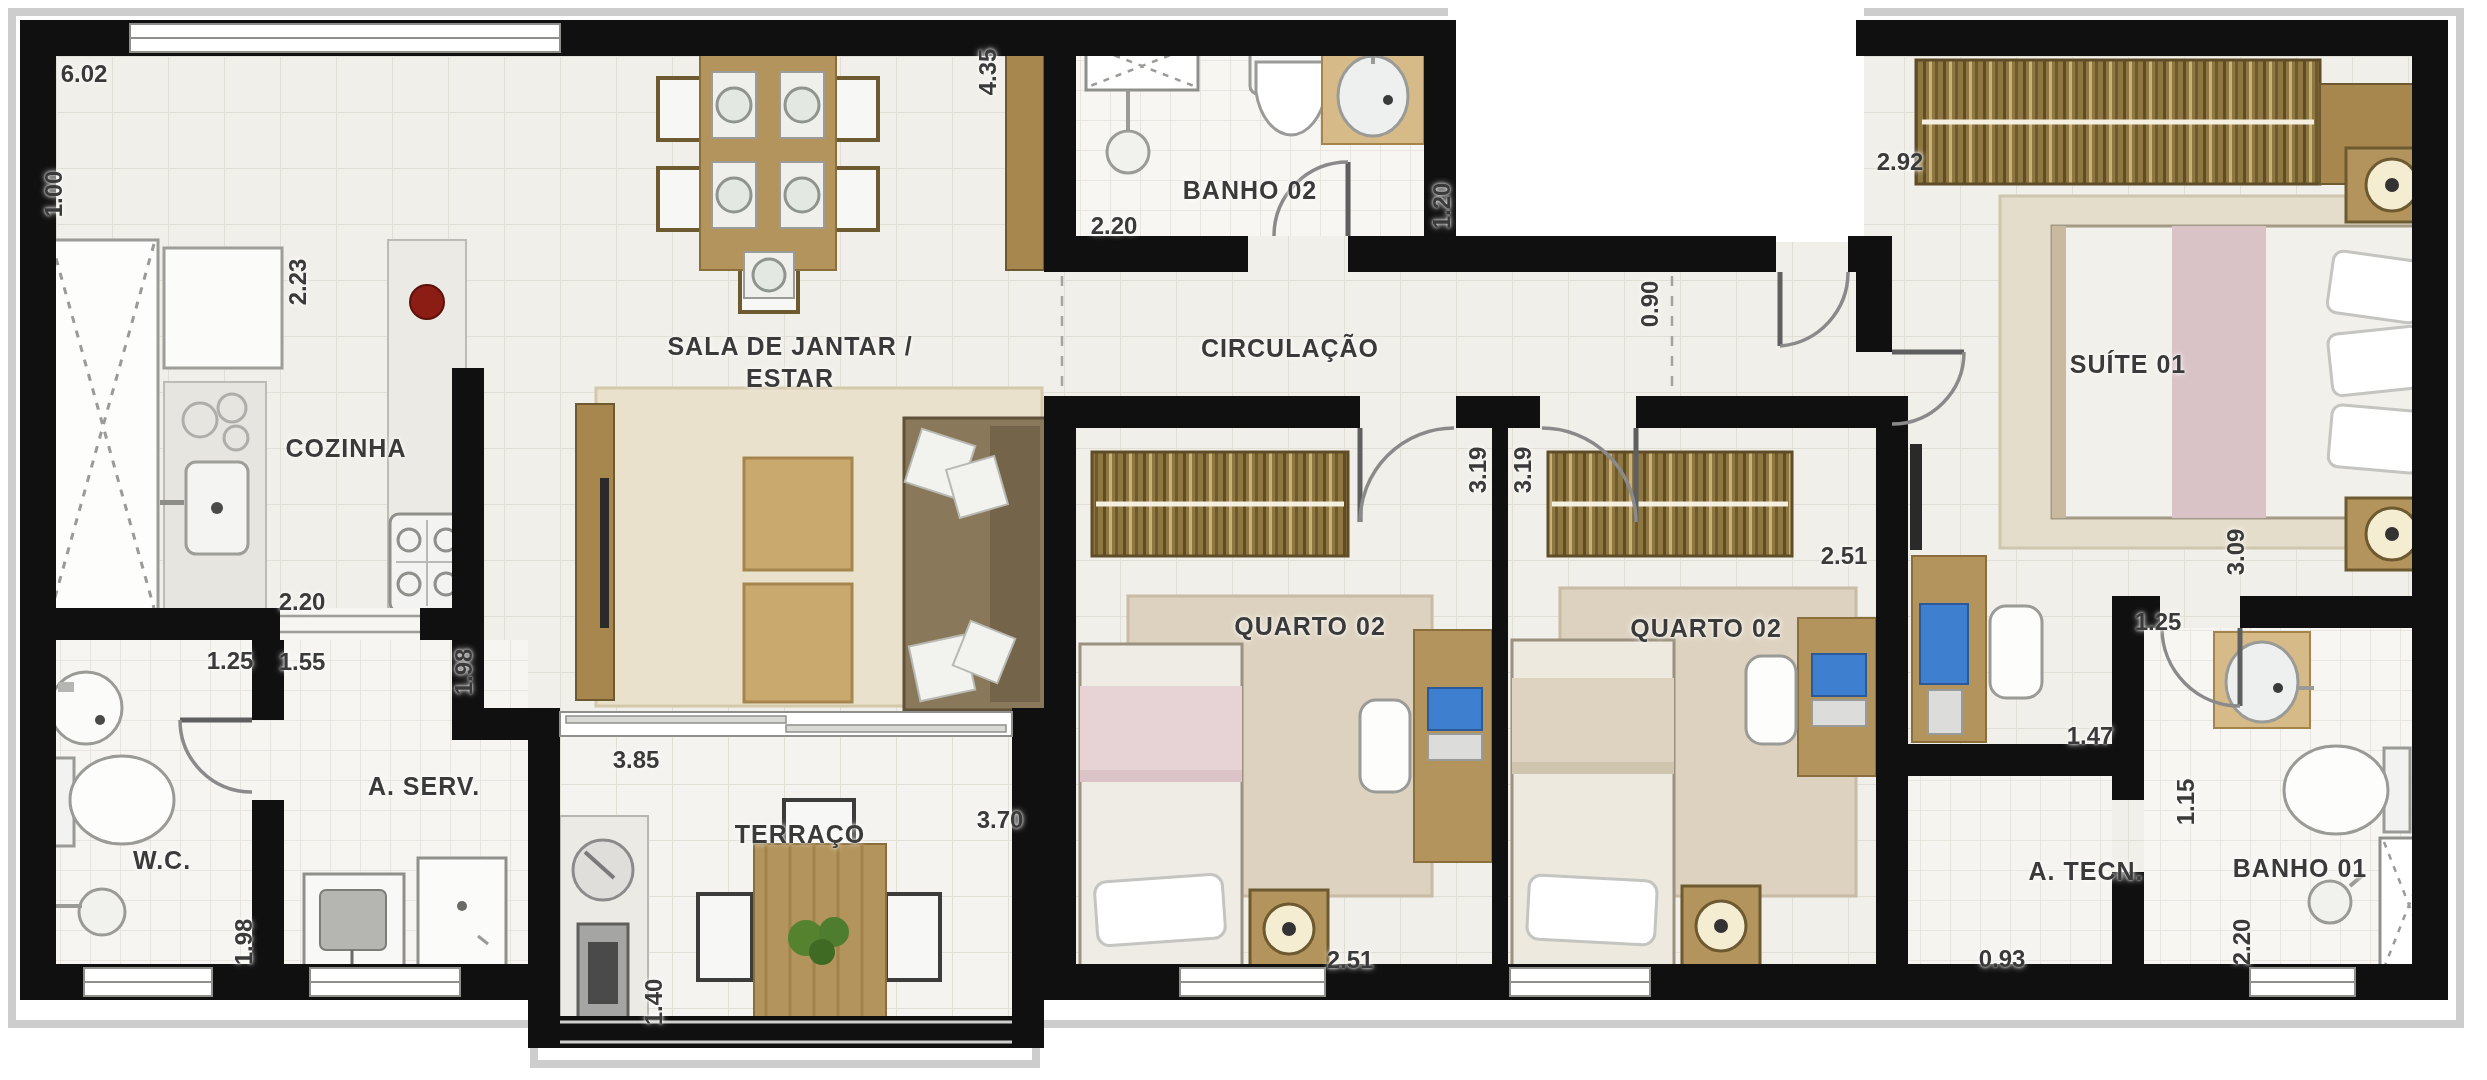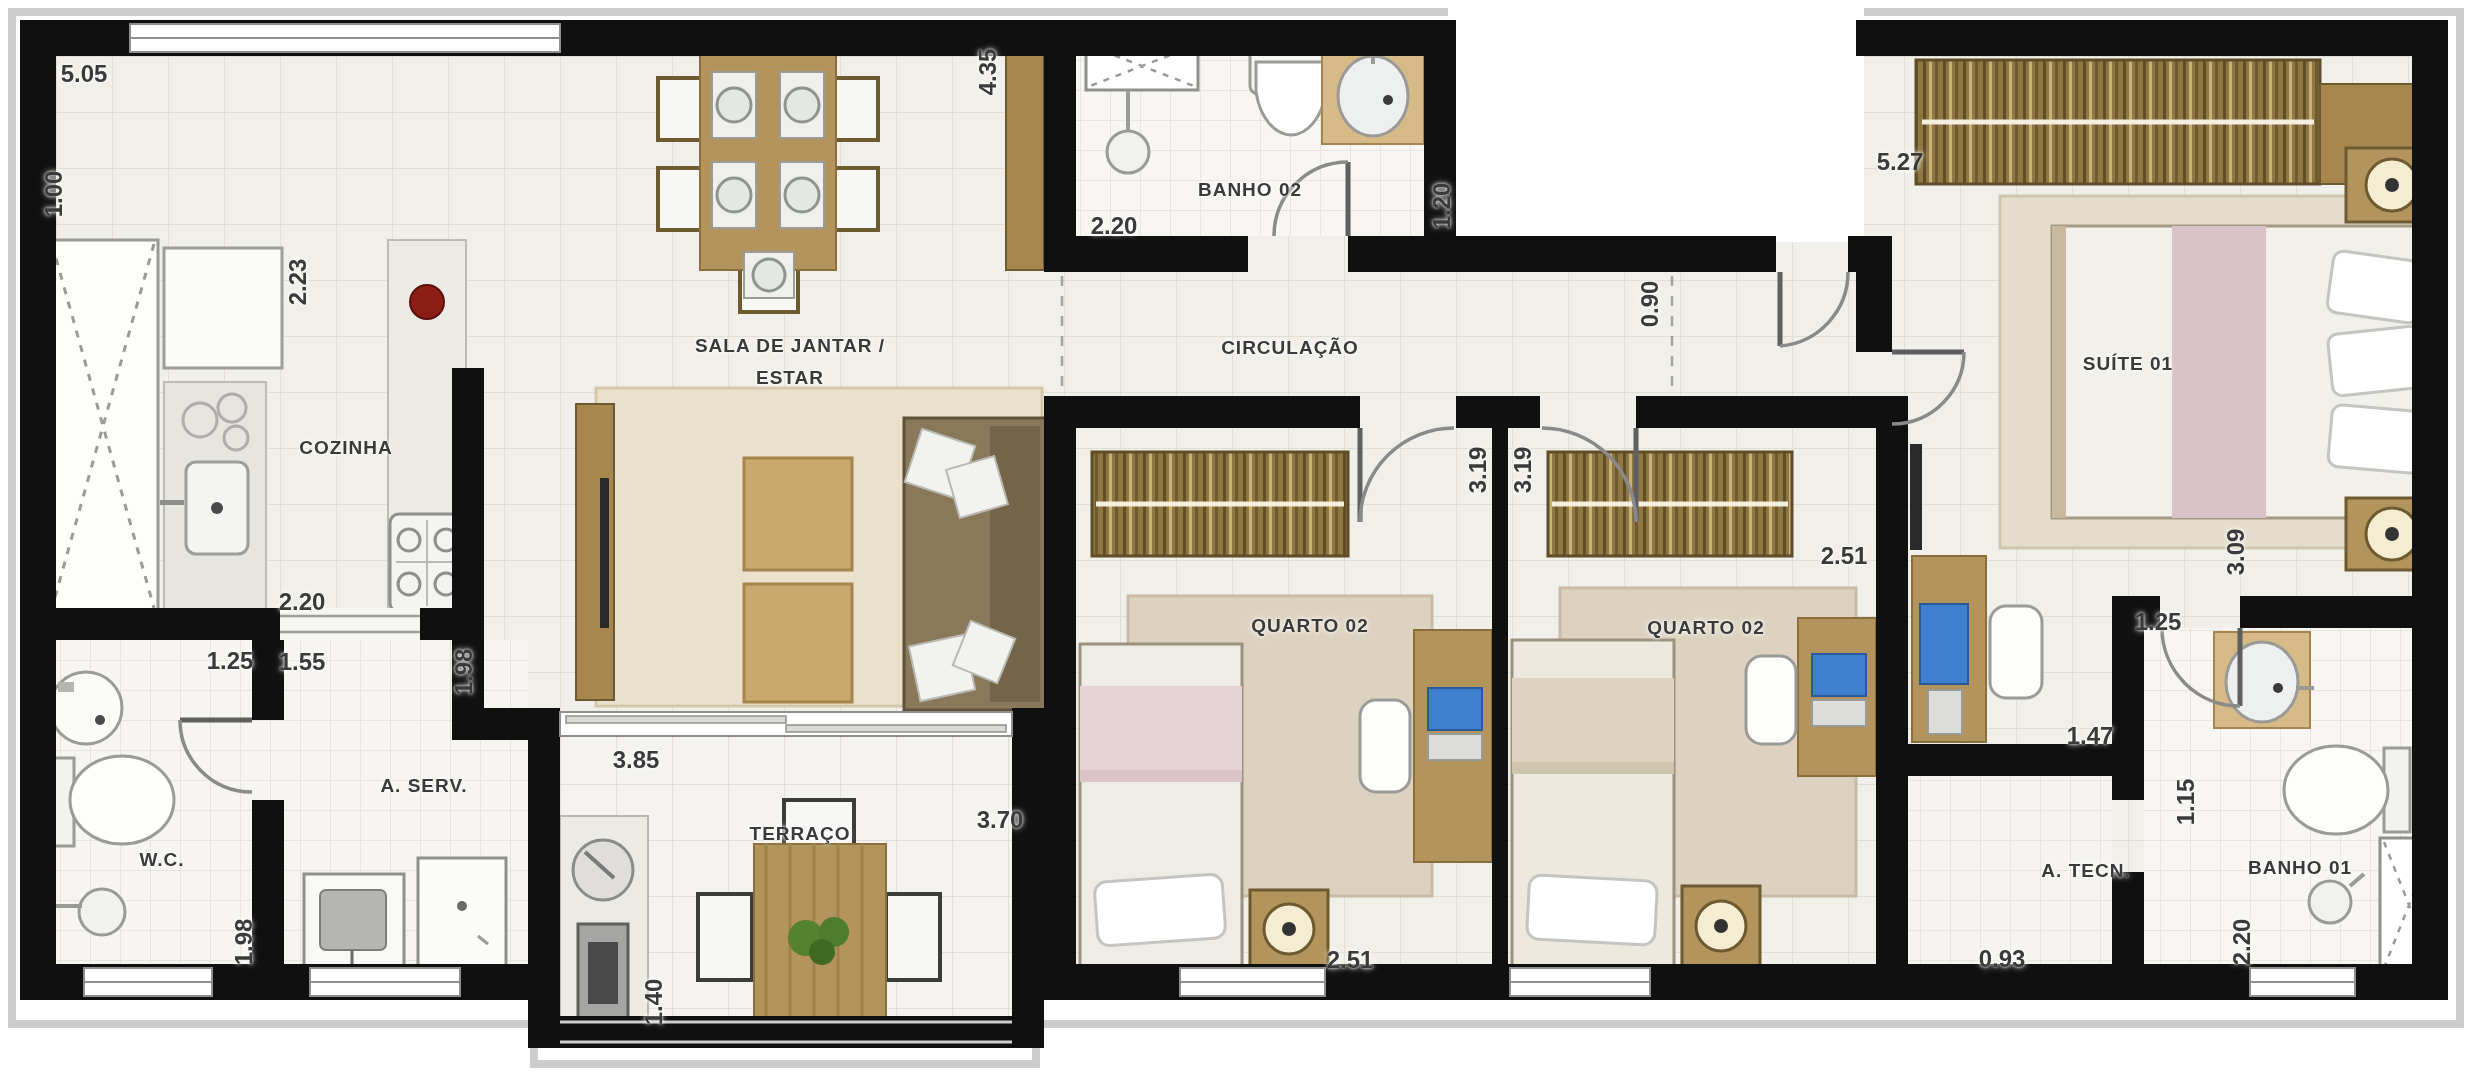--- a/index.html
+++ b/index.html
@@ -3,21 +3,21 @@
 <meta charset="utf-8">
 <style>
   html,body{margin:0;padding:0;background:#ffffff;}
   #stage{position:relative;width:2487px;height:1080px;background:#ffffff;overflow:hidden;
          font-family:"Liberation Sans",sans-serif;}
   #plan-svg{position:absolute;left:0;top:0;}
   #labels{position:absolute;left:0;top:0;width:100%;height:100%;pointer-events:none;}
   .lbl{position:absolute;transform:translate(-50%,-50%);white-space:nowrap;color:#3a3a3a;
        font-weight:700;text-align:center;
        text-shadow:0 0 3px rgba(255,255,255,.95),0 0 6px rgba(255,255,255,.9);}
-  .room{font-size:19px;letter-spacing:1px;}
+  .room{font-size:25px;letter-spacing:1px;}
   .dim{font-size:24px;letter-spacing:0px;}
   .v{transform:translate(-50%,-50%) rotate(-90deg);}
 </style>
 </head>
 <body>
 
 <div id="stage">
 
 <svg id="plan-svg" width="2487" height="1080" viewBox="0 0 2487 1080">
   <defs>
@@ -448,28 +448,28 @@
   <span class="lbl room" style="left:1250px;top:190px">BANHO 02</span>
   <span class="lbl room" style="left:2128px;top:364px">SUÍTE 01</span>
   <span class="lbl room" style="left:1310px;top:626px">QUARTO 02</span>
   <span class="lbl room" style="left:1706px;top:628px">QUARTO 02</span>
   <span class="lbl room" style="left:162px;top:860px">W.C.</span>
   <span class="lbl room" style="left:424px;top:786px">A. SERV.</span>
   <span class="lbl room" style="left:800px;top:834px">TERRAÇO</span>
   <span class="lbl room" style="left:2086px;top:871px">A. TECN.</span>
   <span class="lbl room" style="left:2300px;top:868px">BANHO 01</span>
 
-  <span class="lbl dim" style="left:84px;top:74px">5.05</span>
+  <span class="lbl dim" style="left:84px;top:74px">6.02</span>
   <span class="lbl dim v" style="left:54px;top:194px">1.00</span>
   <span class="lbl dim v" style="left:298px;top:282px">2.23</span>
   <span class="lbl dim v" style="left:988px;top:72px">4.35</span>
   <span class="lbl dim" style="left:1114px;top:226px">2.20</span>
   <span class="lbl dim v" style="left:1442px;top:206px">1.20</span>
   <span class="lbl dim v" style="left:1650px;top:304px">0.90</span>
-  <span class="lbl dim" style="left:1900px;top:162px">5.27</span>
+  <span class="lbl dim" style="left:1900px;top:162px">2.92</span>
   <span class="lbl dim v" style="left:1478px;top:470px">3.19</span>
   <span class="lbl dim v" style="left:1523px;top:470px">3.19</span>
   <span class="lbl dim" style="left:1844px;top:556px">2.51</span>
   <span class="lbl dim v" style="left:2236px;top:552px">3.09</span>
   <span class="lbl dim" style="left:302px;top:602px">2.20</span>
   <span class="lbl dim" style="left:230px;top:661px">1.25</span>
   <span class="lbl dim" style="left:302px;top:662px">1.55</span>
   <span class="lbl dim v" style="left:464px;top:672px">1.98</span>
   <span class="lbl dim" style="left:636px;top:760px">3.85</span>
   <span class="lbl dim" style="left:1000px;top:820px">3.70</span>

